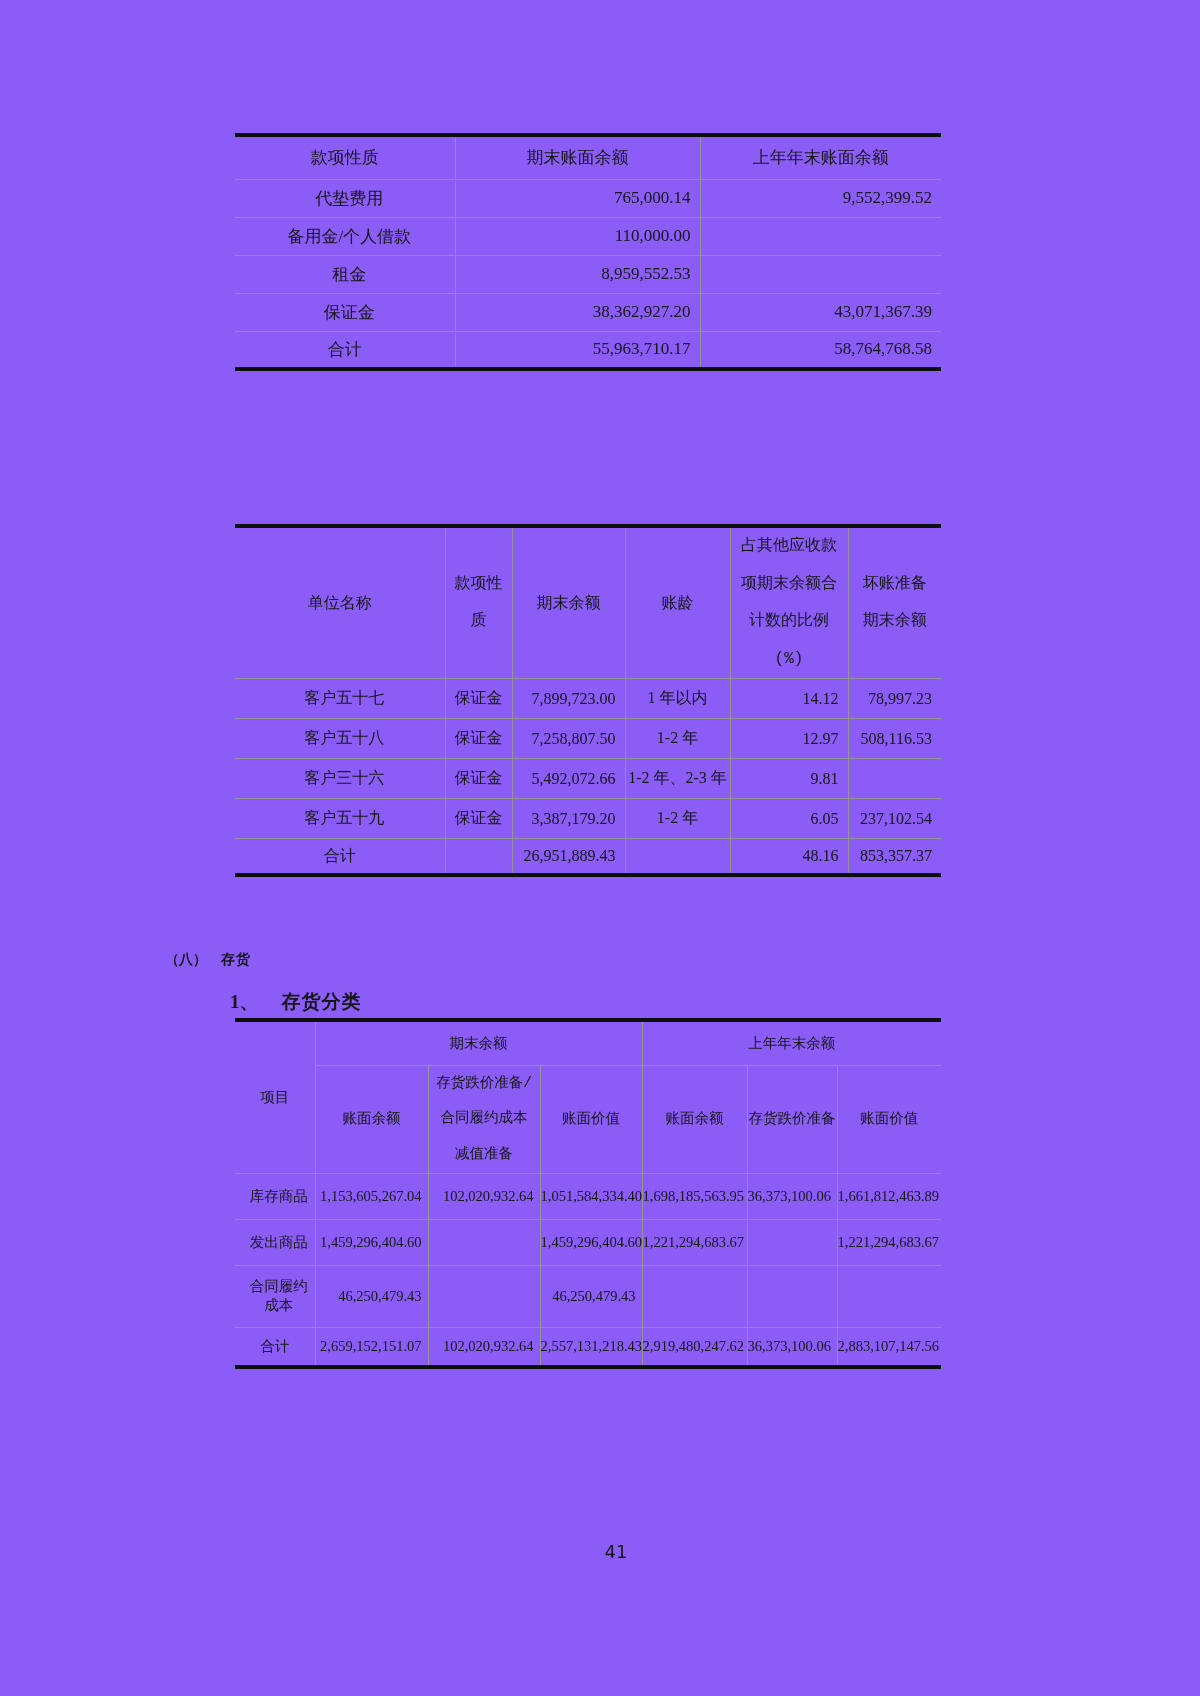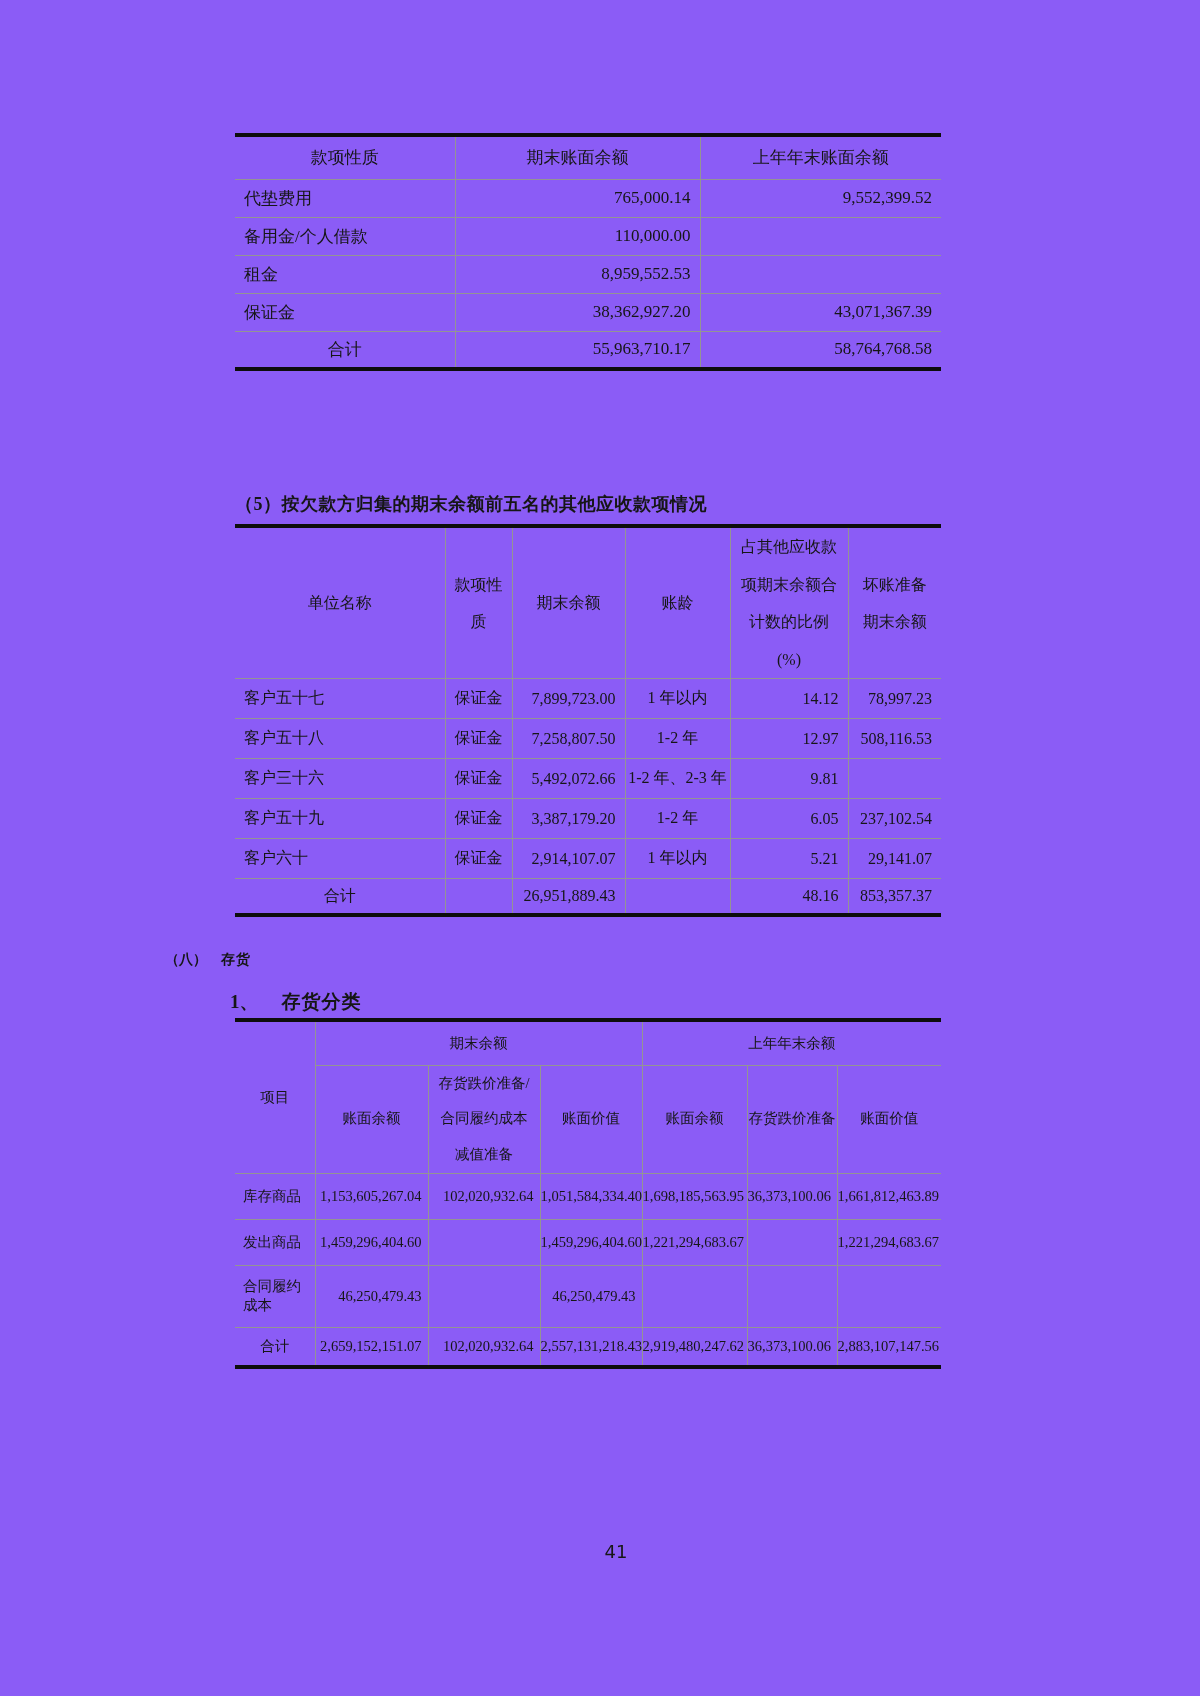--- a/index.html
+++ b/index.html
@@ -12,23 +12,23 @@
     margin:0 auto;
     overflow:hidden;
   }
   table{border-collapse:collapse;table-layout:fixed;position:absolute;left:235px;width:706px;}
   td,th{padding:0;font-weight:normal;vertical-align:middle;overflow:hidden;}
   .thick-top{border-top:4px solid #0d0d0d;}
   .thick-bottom{border-bottom:4px solid #0d0d0d;}
   .t1 td,.t1 th,.t2 td,.t2 th,.t3 td,.t3 th{border-bottom:1px solid #949494;}
   .bl{border-left:1px solid #949494;}
   .num{text-align:right;padding-right:9px;}
-  .lbl{text-align:left;padding-left:9px;}
+  .lbl{text-align:center;padding-left:9px;}
   .ctr{text-align:center;}
-  .ml{white-space:pre-line;}
+  .ml{white-space:pre-line;font-family:Liberation Mono, monospace;}
 
   
   .t1{top:133px;font-size:17px;}
   .t1 tr{height:38px;}
   .t1 tr.hdr{height:44px;}
 
   
   .sec5-title{
     position:absolute;left:235px;top:492px;
     font-size:18px;font-weight:bold;letter-spacing:0.5px;
@@ -102,21 +102,20 @@
       <td class="num bl">43,071,367.39</td>
     </tr>
     <tr>
       <td class="ctr">合计</td>
       <td class="num bl">55,963,710.17</td>
       <td class="num bl">58,764,768.58</td>
     </tr>
   </tbody>
     </table>
 
-  <div class="sec5-title">（5）按欠款方归集的期末余额前五名的其他应收款项情况</div>
 
   <table class="t2 thick-top thick-bottom">
     <colgroup>
         <col style="width:210px">
         <col style="width:67px">
         <col style="width:113px">
         <col style="width:105px">
         <col style="width:118px">
         <col style="width:93px">
       </colgroup>
@@ -159,28 +158,20 @@
       <td class="num bl"></td>
     </tr>
     <tr>
       <td class="lbl">客户五十九</td>
       <td class="ctr bl">保证金</td>
       <td class="num bl">3,387,179.20</td>
       <td class="ctr bl">1-2 年</td>
       <td class="num bl">6.05</td>
       <td class="num bl">237,102.54</td>
     </tr>
-    <tr>
-      <td class="lbl">客户六十</td>
-      <td class="ctr bl">保证金</td>
-      <td class="num bl">2,914,107.07</td>
-      <td class="ctr bl">1 年以内</td>
-      <td class="num bl">5.21</td>
-      <td class="num bl">29,141.07</td>
-    </tr>
     <tr class="tot">
       <td class="ctr">合计</td>
       <td class="ctr bl"></td>
       <td class="num bl">26,951,889.43</td>
       <td class="ctr bl"></td>
       <td class="num bl">48.16</td>
       <td class="num bl">853,357.37</td>
     </tr>
   </tbody>
     </table>

